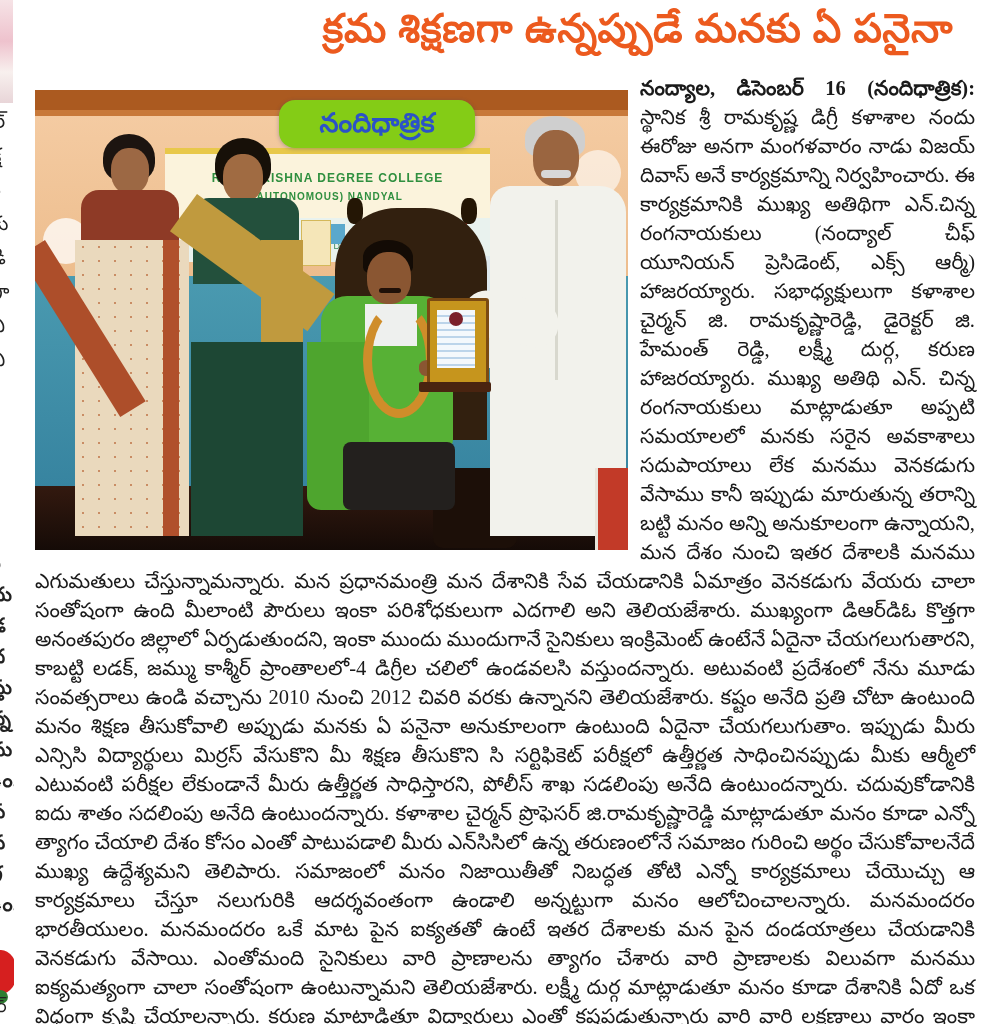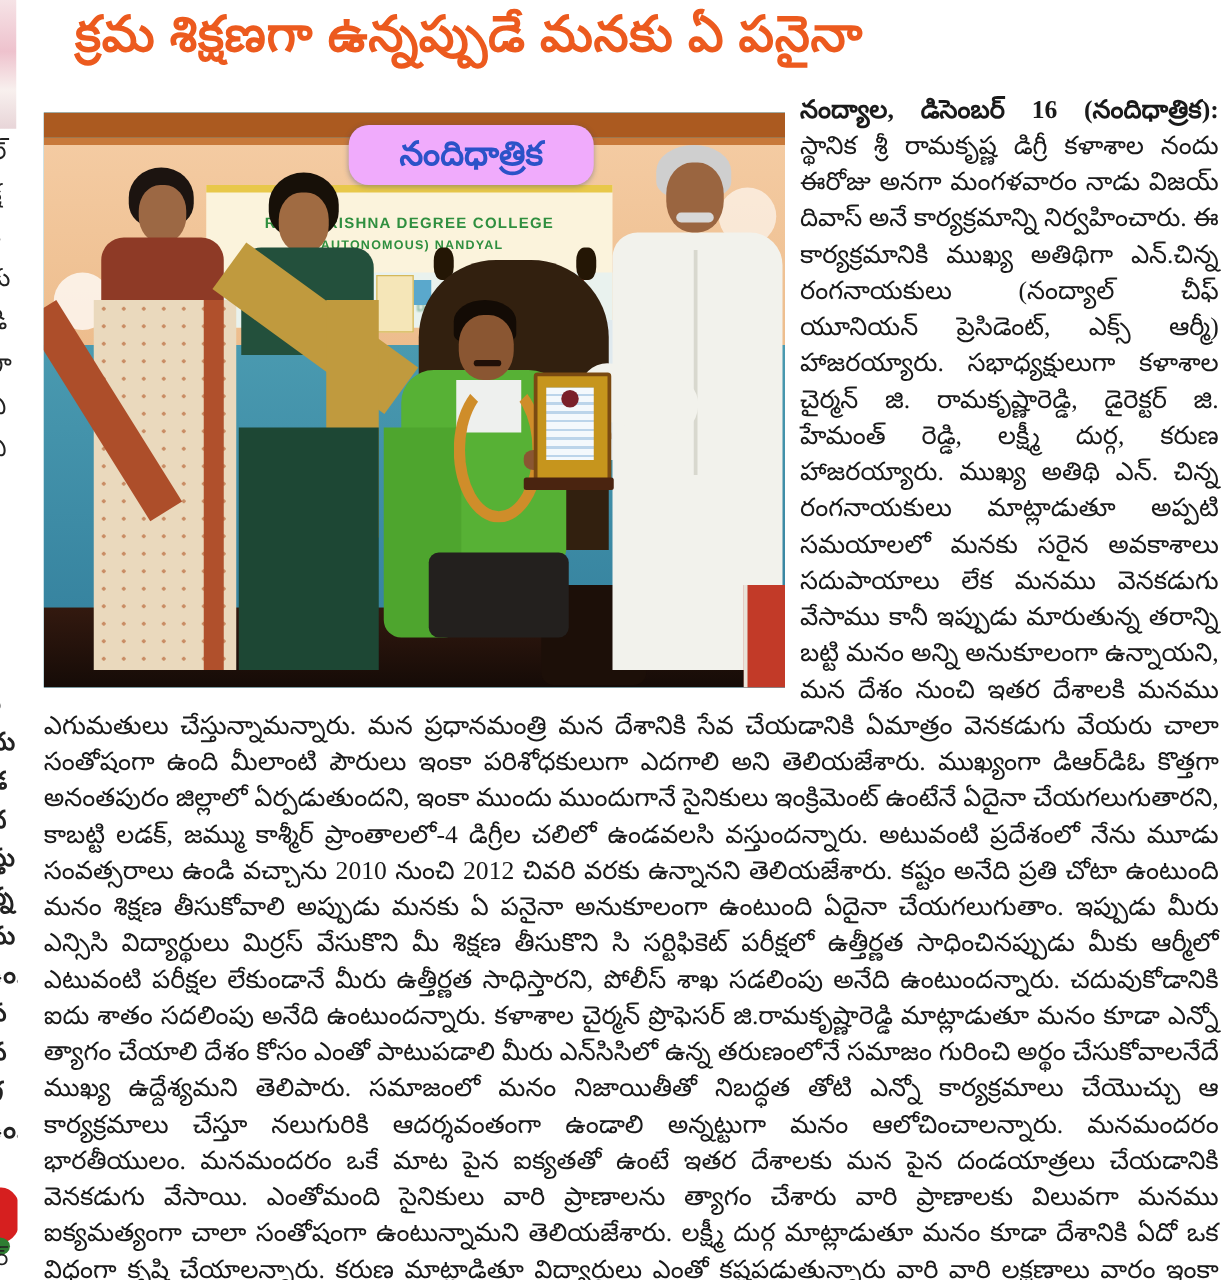--- a/index.html
+++ b/index.html
@@ -2,21 +2,21 @@
 <html><head>
 <meta charset="utf-8">
 <style>
   html,body{margin:0;padding:0;}
   body{
     width:983px;height:1024px;background:#ffffff;position:relative;overflow:hidden;
     font-family:"Liberation Serif", serif;
   }
   
   .headline{
-    margin:4px 30px 2px 60px;text-align:left;
+    margin:4px 30px 2px 60px;text-align:right;
     font-family:"Liberation Sans", sans-serif;font-weight:bold;
     font-size:40px;line-height:49px;color:#ec5a1e;letter-spacing:0.5px;
   }
   
   .article{
     padding:0 8px 0 35px;text-align:justify;
     font-size:20.5px;line-height:29px;color:#1a1a1a;
   }
   .article strong{font-weight:bold;margin-top:42px;}
   
@@ -88,21 +88,21 @@
   .m2-hair{left:490px;top:26px;width:60px;height:42px;background:#cfcfcf;border-radius:50% 50% 30% 30%;}
   .m2-head{left:498px;top:40px;width:46px;height:56px;background:#9a6540;border-radius:45%;}
   .m2-mustache{left:506px;top:80px;width:30px;height:8px;background:#d8d8d8;border-radius:4px;}
   .m2-body{left:455px;top:96px;width:136px;height:350px;background:#f2f2ec;border-radius:20px 26px 0 0;}
   .m2-placket{left:520px;top:110px;width:3px;height:180px;background:#d8d8ce;}
   .m2-arm{left:428px;top:206px;width:96px;height:46px;background:#f2f2ec;border-radius:22px;transform:rotate(12deg);}
   .m2-hand{left:432px;top:250px;width:22px;height:18px;background:#a06c44;border-radius:40%;}
   .red-chair{left:560px;top:378px;width:33px;height:82px;background:#c23a28;border-left:3px solid #e8e4da;}
   
   .watermark{
-    left:244px;top:10px;width:196px;height:48px;background:#f0abfc;border-radius:16px;
+    left:244px;top:10px;width:196px;height:48px;background:#84cc16;border-radius:16px;
     box-shadow:0 1px 4px rgba(40,60,120,.35);
     display:flex;align-items:center;justify-content:center;
     font-family:"Liberation Sans", sans-serif;font-weight:bold;font-size:27px;color:#2b52c8;
   }
   
   .edge-clip{position:absolute;left:0;top:0;width:14px;height:1024px;overflow:hidden;}
   .edge-photo-frag{position:absolute;left:0;top:0;width:13px;height:103px;
     background:linear-gradient(180deg,#f6e3e6 0%,#eec2cd 40%,#f8f0ee 70%,#e8d5d8 100%);}
   .edge-top{position:absolute;left:-9px;top:104px;width:30px;font-size:20px;line-height:34px;
     color:#222;white-space:pre-line;}

